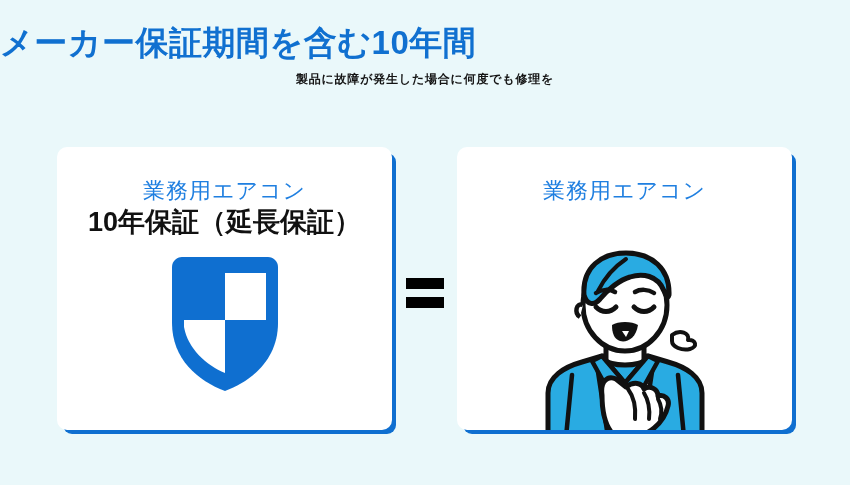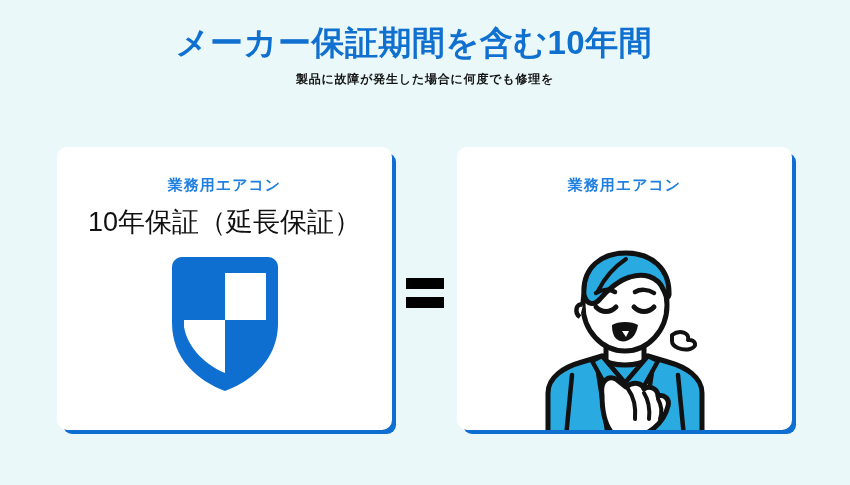--- a/index.html
+++ b/index.html
@@ -21,21 +21,20 @@
     height: 485px;
     background: #eaf8fa;
   }
 
   
   .headline {
     position: absolute;
     left: 0;
     top: 24px;
     width: 828px;
-    text-align: center;
     font-size: 33px;
     line-height: 1.18;
     font-weight: 700;
     color: #1070d0;
     letter-spacing: 0.5px;
     white-space: nowrap;
   }
   .subheadline {
     position: absolute;
     left: 0;
@@ -65,34 +64,34 @@
   }
   #card-left  { left: 57px; }
   #card-right { left: 457px; }
 
   .card-eyebrow {
     position: absolute;
     left: 0;
     top: 29px;
     width: 100%;
     text-align: center;
-    font-size: 15px;
-    font-weight: 700;
+    font-size: 22px;
+    font-weight: 400;
     color: #1f7fe0;
     letter-spacing: 1px;
     white-space: nowrap;
   }
   .card-title {
     position: absolute;
     left: 0;
     top: 57px;
     width: 100%;
     text-align: center;
     font-size: 27px;
-    font-weight: 400;
+    font-weight: 700;
     color: #111111;
     letter-spacing: 0px;
     white-space: nowrap;
   }
 
   
   .shield-wrap {
     position: absolute;
     left: 50%;
     transform: translateX(-50%);

